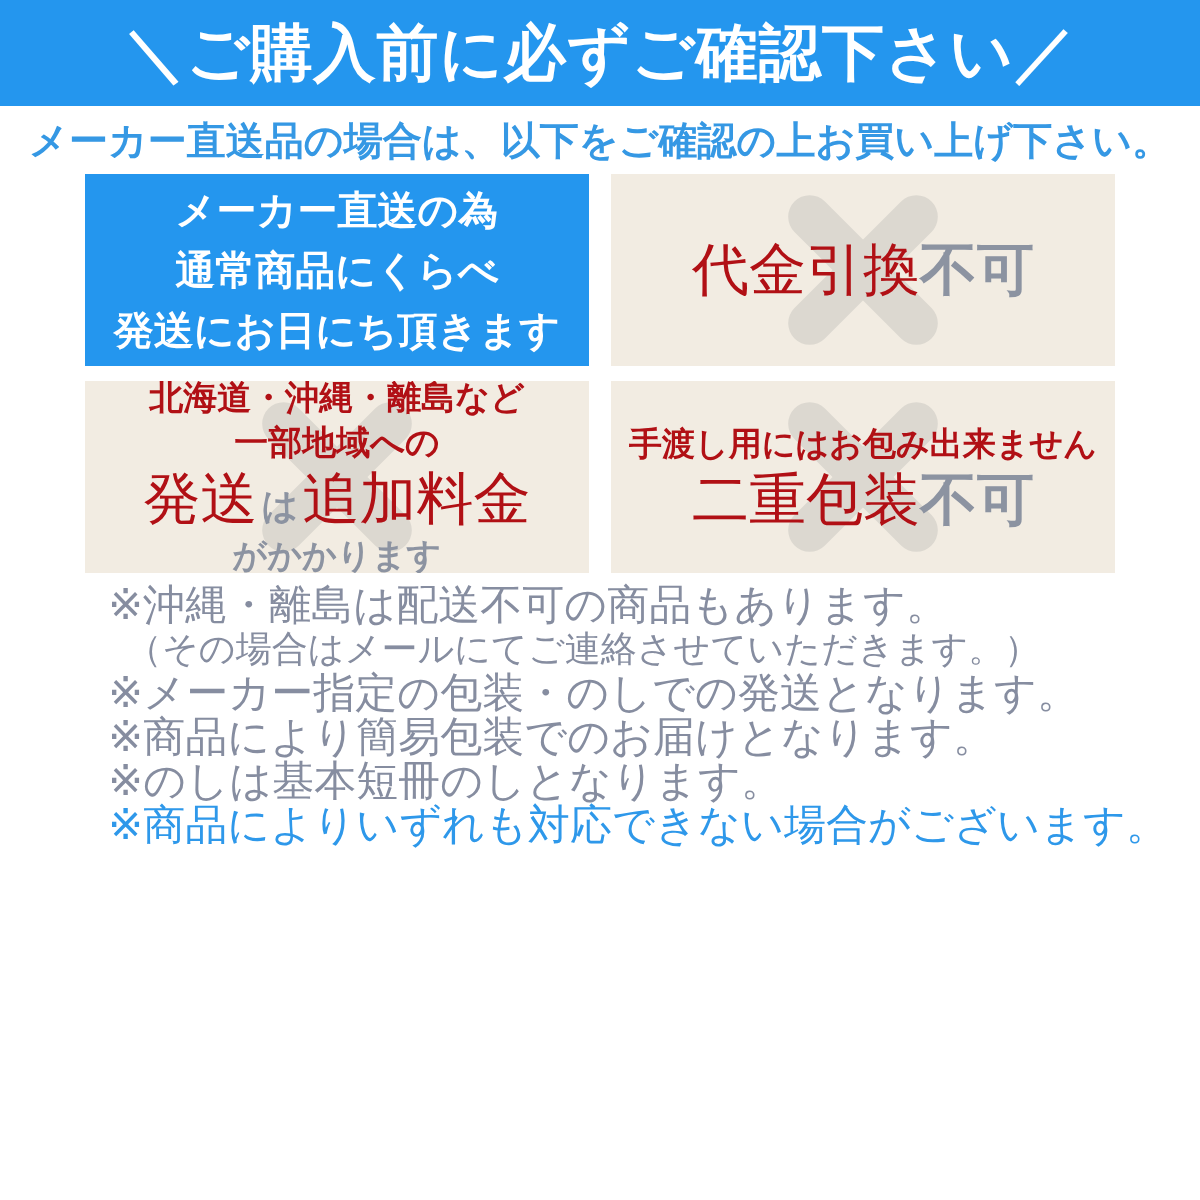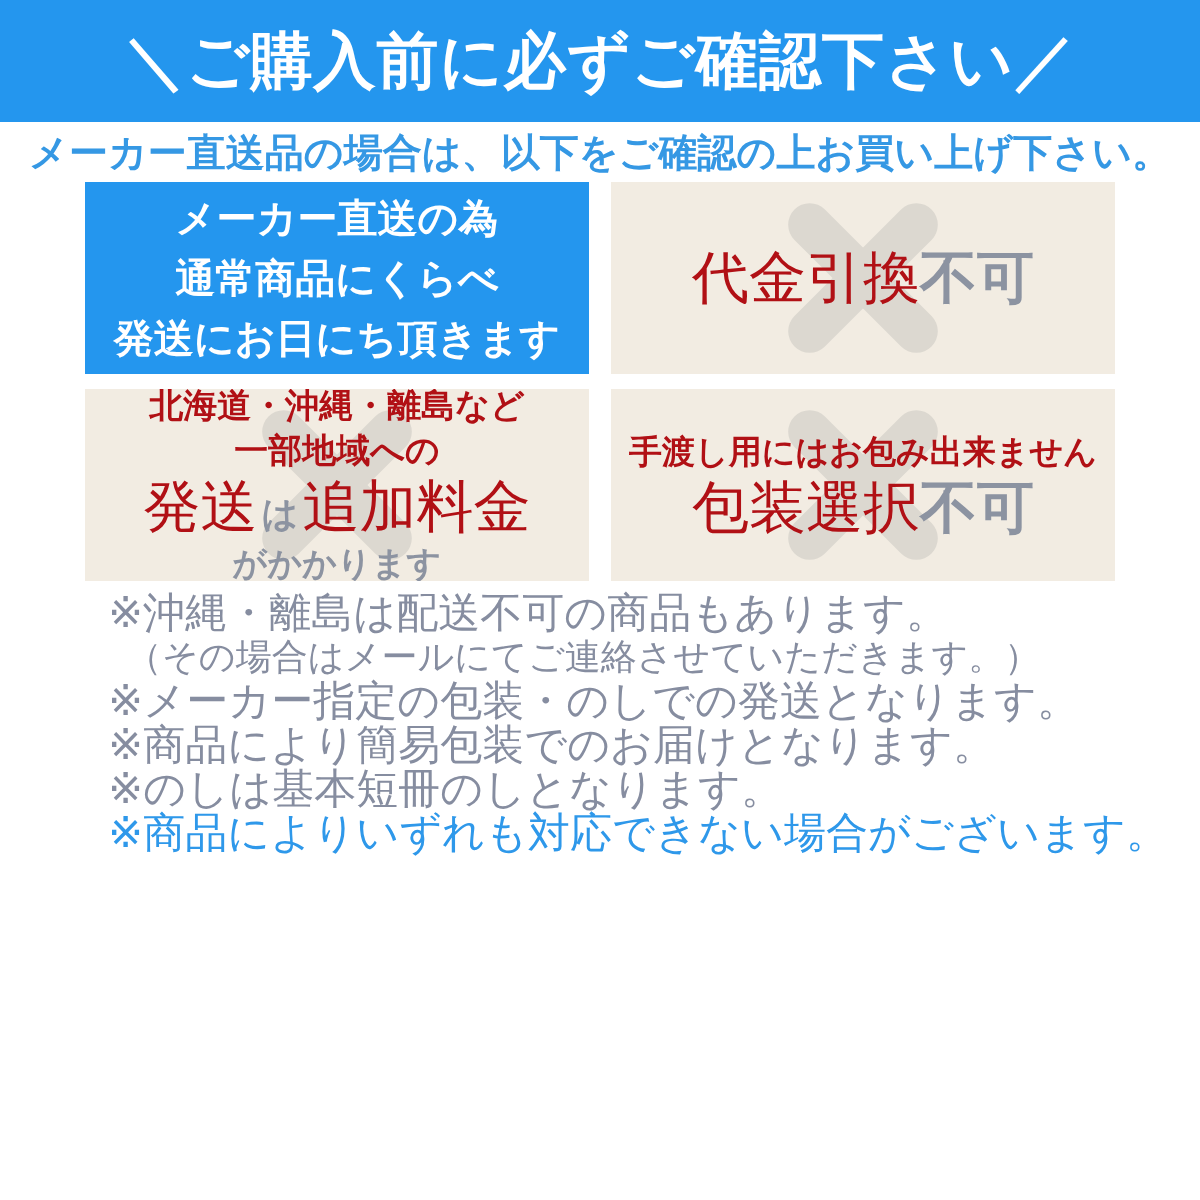--- a/index.html
+++ b/index.html
@@ -14,30 +14,30 @@
   }
   *{box-sizing:border-box;}
   html,body{margin:0;padding:0;}
   body{
     width:1200px;height:1200px;
     background:#ffffff;
     font-family:"Liberation Sans","DejaVu Sans",sans-serif;
     overflow:hidden;
   }
   .header-band{
-    width:1200px;height:122px;
+    width:1200px;height:106px;
     background:var(--band-blue);
     display:flex;align-items:center;justify-content:center;
   }
   .header-title{
     color:#ffffff;font-size:62px;font-weight:bold;
     letter-spacing:1px;white-space:nowrap;line-height:1;
   }
   .subtitle-row{
-    height:60px;display:flex;align-items:center;justify-content:center;
+    height:68px;display:flex;align-items:center;justify-content:center;
   }
   .subtitle{
     color:var(--subtitle-blue);font-size:39px;font-weight:bold;
     white-space:nowrap;line-height:1;
   }
   .grid{
     margin:0 85px;
     display:grid;
     grid-template-columns:1fr 1fr;
     column-gap:22px;row-gap:15px;
@@ -131,21 +131,21 @@
   </div>
 
   <div class="box beige">
     <svg class="cross" viewBox="0 0 100 100">
       <line x1="19" y1="19" x2="81" y2="81" stroke="#dcd8d0" stroke-width="25" stroke-linecap="round"></line>
       <line x1="81" y1="19" x2="19" y2="81" stroke="#dcd8d0" stroke-width="25" stroke-linecap="round"></line>
     </svg>
     <div class="box-content">
       <div class="sub-red">手渡し用にはお包み出来ません</div>
       <div class="main-row">
-        <span class="big-red">包装選択</span><span class="big-gray">不可</span>
+        <span class="big-red">二重包装</span><span class="big-gray">不可</span>
       </div>
     </div>
   </div>
 
 </div>
 
 <div class="notes">
   <div class="note">※沖縄・離島は配送不可の商品もあります。</div>
   <div class="note small">（その場合はメールにてご連絡させていただきます。）</div>
   <div class="note">※メーカー指定の包装・のしでの発送となります。</div>

